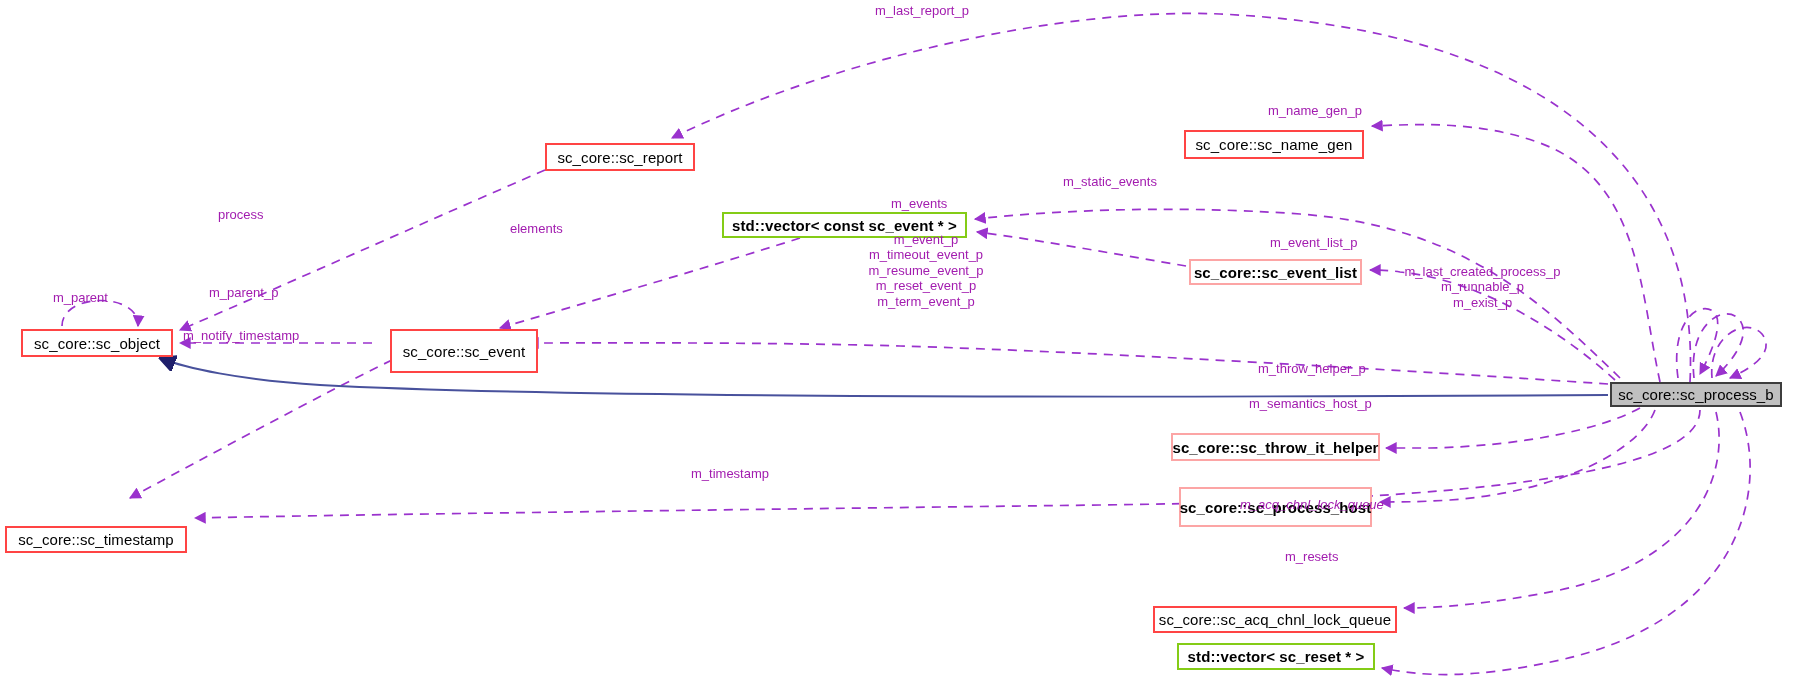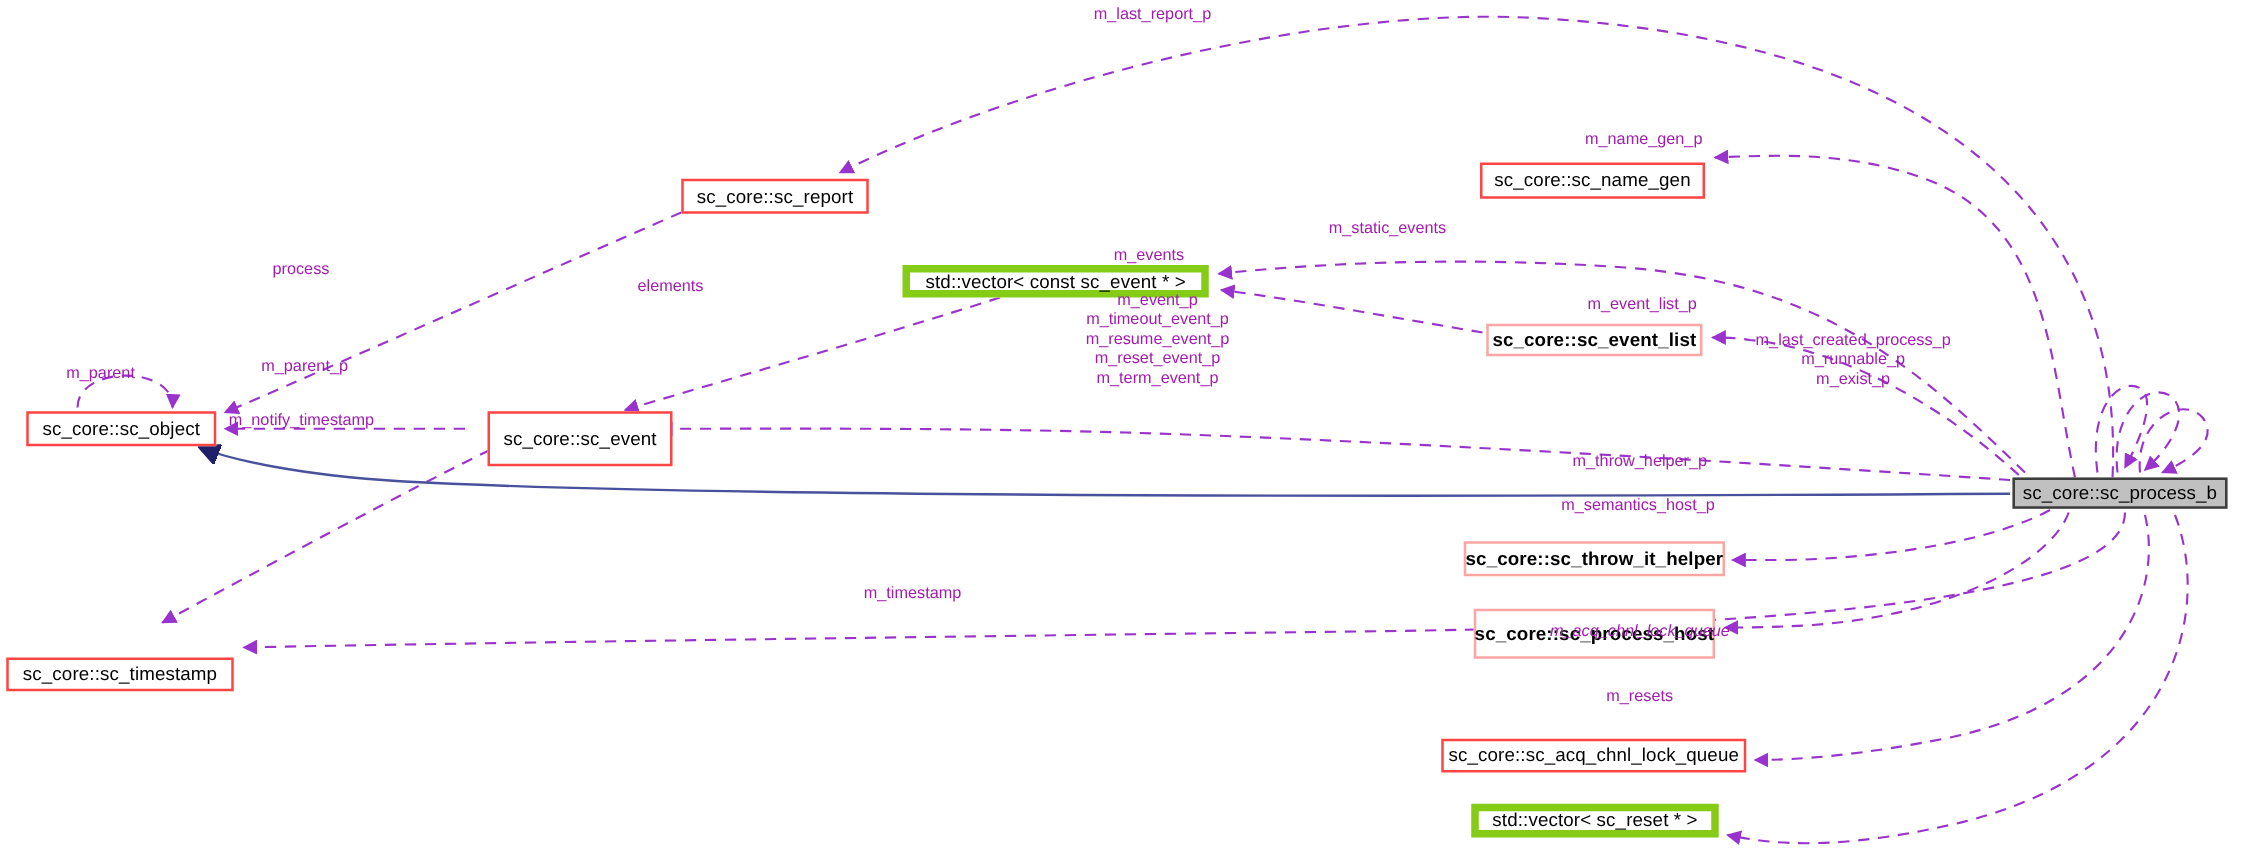--- a/index.html
+++ b/index.html
@@ -38,21 +38,22 @@
     letter-spacing: 0.1px;
   }
   .node-box.red {
     border: 2px solid #ff4444;
   }
   .node-box.black {
     border: 2px solid #fca5a5;
     font-weight: bold;
   }
   .node-box.grey {
-    border: 6px solid #84cc16;
+    border: 2px solid #84cc16;
+    font-weight: bold;
   }
   .node-box.current {
     border: 2px solid #3d3d3d;
     background: #c0c0c0;
   }
   .edge-label {
     position: absolute;
     font-size: 13px;
     color: #a21caf;
     white-space: pre;
@@ -157,21 +158,21 @@
   </div>
 
   <div class="node-box black" style="left:1179px;top:487px;width:193px;height:40px;">
     <span>sc_core::sc_process_host</span>
   </div>
 
   <div class="node-box red" style="left:5px;top:526px;width:182px;height:27px;">
     <span>sc_core::sc_timestamp</span>
   </div>
 
-  <div class="node-box red" style="left:1153px;top:591px;width:244px;height:27px;">
+  <div class="node-box red" style="left:1153px;top:606px;width:244px;height:27px;">
     <span>sc_core::sc_acq_chnl_lock_queue</span>
   </div>
 
   <div class="node-box grey" style="left:1177px;top:643px;width:198px;height:27px;">
     <span>std::vector&lt; sc_reset * &gt;</span>
   </div>
 
   <div class="edge-label" style="left:875px;top:3px;">m_last_report_p</div>
 
   <div class="edge-label" style="left:1268px;top:103px;">m_name_gen_p</div>

